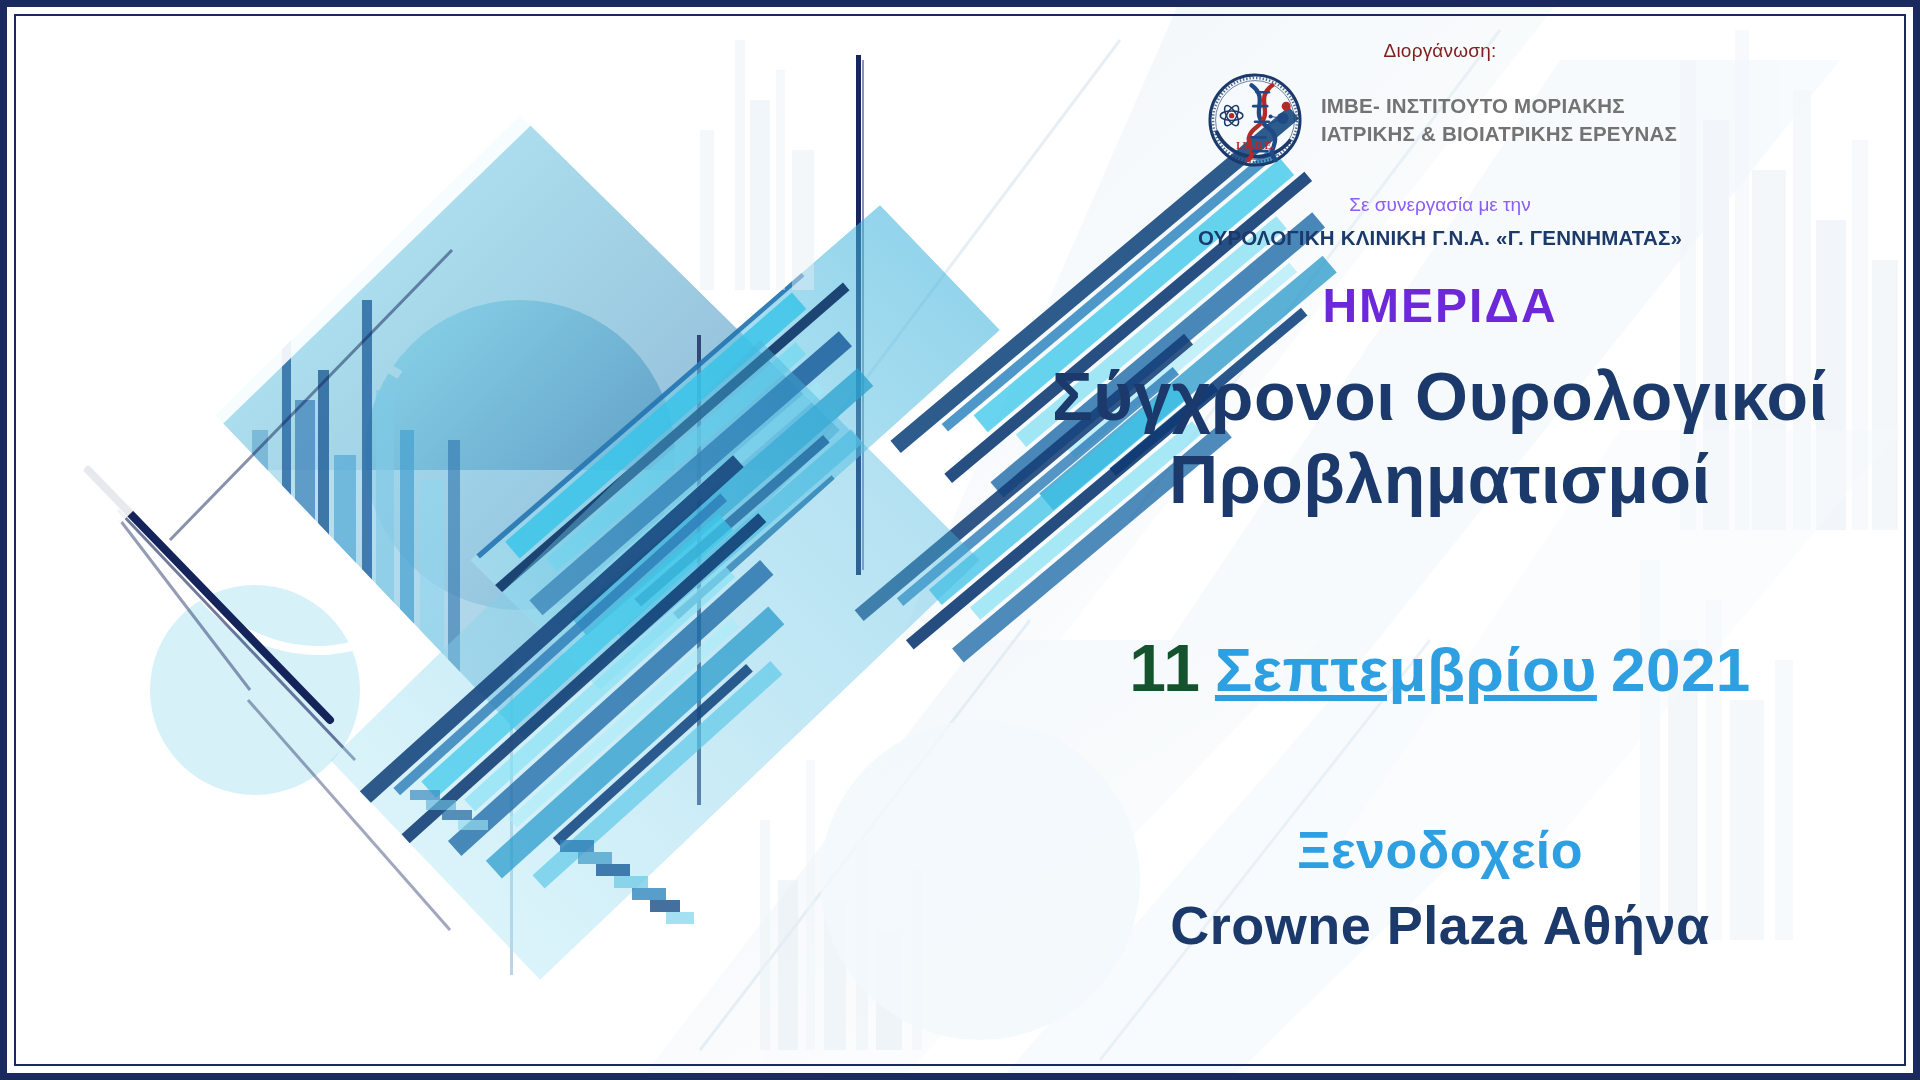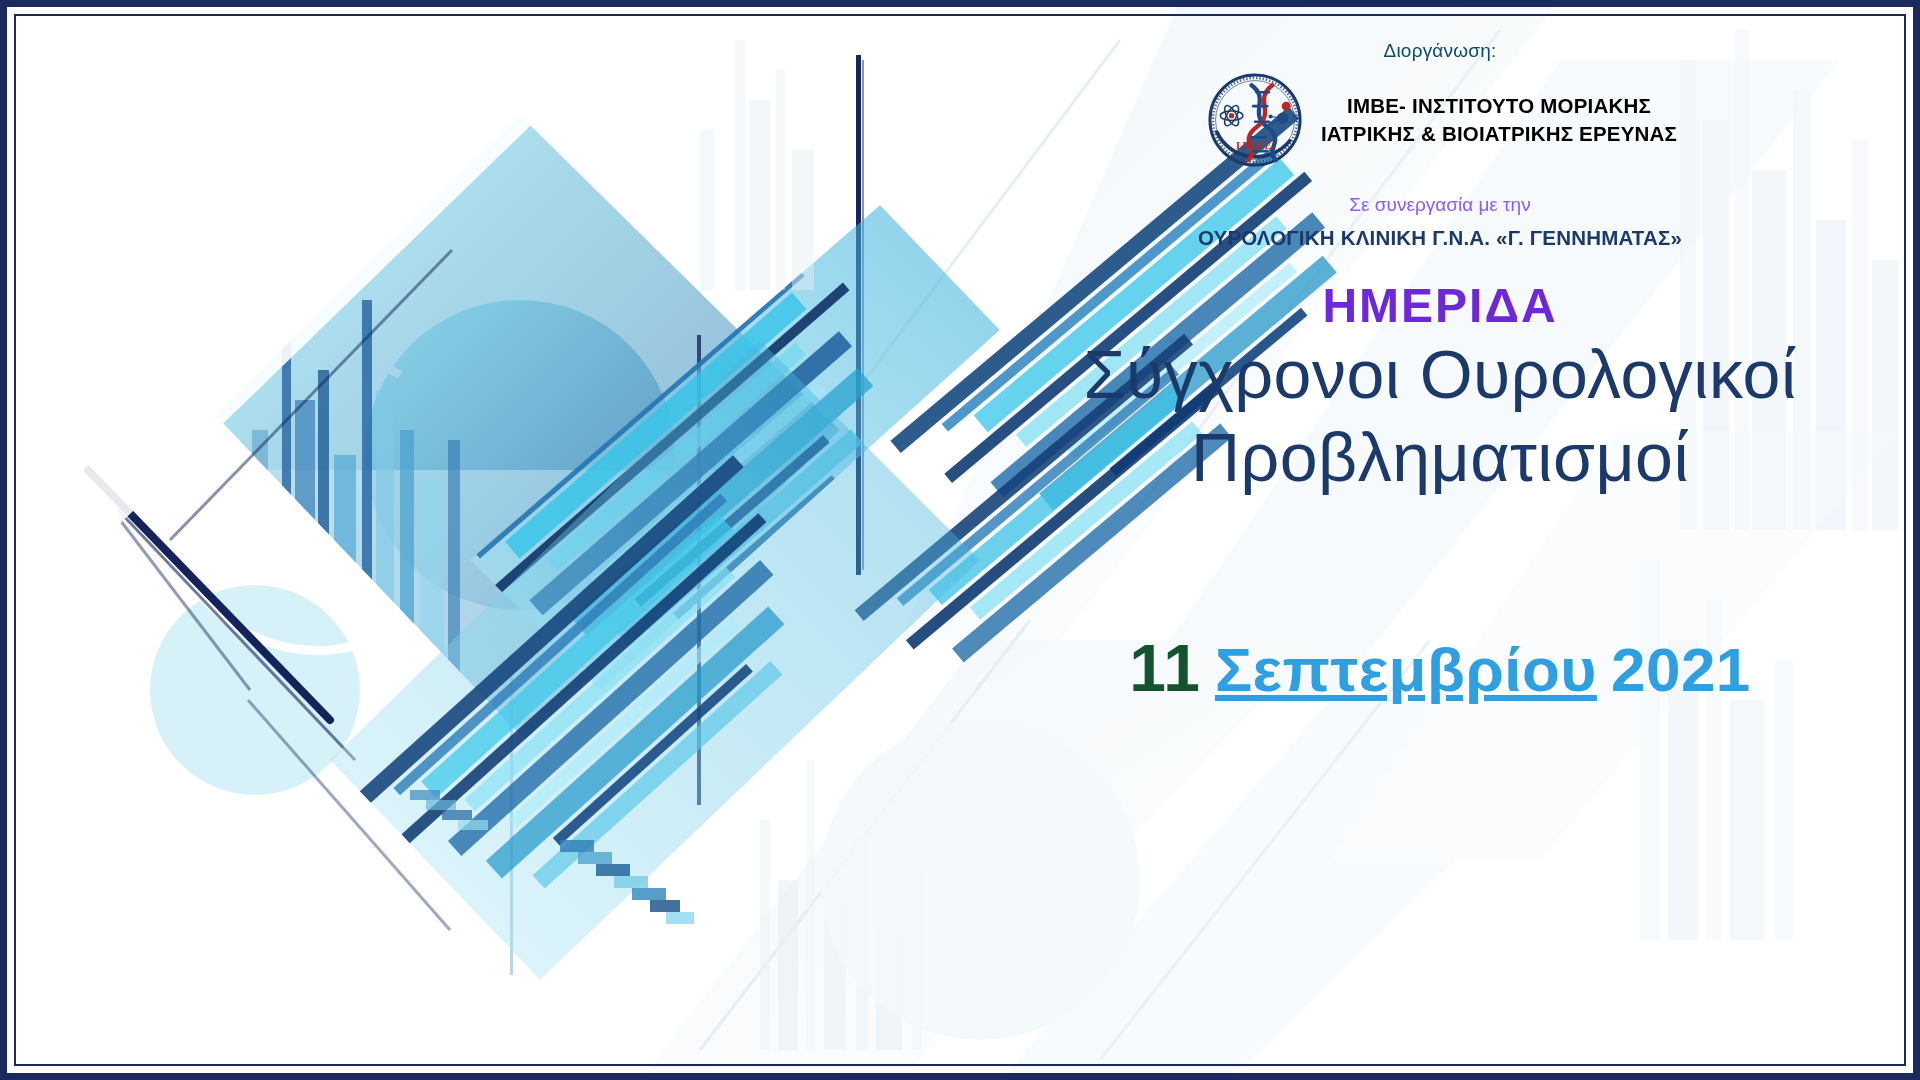--- a/index.html
+++ b/index.html
@@ -57,38 +57,38 @@
 
   
   .org-block {
     position: absolute;
     left: 0;
     top: 40px;
     width: 880px;
   }
   .org-label {
     font-size: 19px;
-    color: #0c4a6e;
+    color: #7f1d1d;
     letter-spacing: .2px;
     margin-bottom: 6px;
   }
   .org-row {
     display: flex;
     align-items: center;
     justify-content: center;
     gap: 14px;
   }
   .org-logo {
     width: 104px;
     height: 104px;
     flex: 0 0 104px;
   }
   .org-name {
-    text-align: center;
-    color: #000000;
+    text-align: left;
+    color: #737373;
     font-size: 20.5px;
     font-weight: bold;
     line-height: 1.35;
     letter-spacing: .2px;
     white-space: pre-line;
   }
   .collab-label {
     font-size: 19px;
     color: #8b5cf6;
     margin-top: 22px;
@@ -109,22 +109,23 @@
     width: 880px;
   }
   .kicker {
     font-size: 48px;
     color: #6d28d9;
     font-weight: bold;
     letter-spacing: 2px;
     line-height: 1.1;
   }
   .title-main {
+    margin-top: 22px;
     font-size: 68px;
-    font-weight: normal;
+    font-weight: bold;
     color: #1b3a6b;
     line-height: 1.22;
     letter-spacing: .5px;
   }
   .title-main .tline { display: block; }
 
   
   .date-block {
     position: absolute;
     left: 0;
@@ -453,17 +454,21 @@
       <div class="title-main">
         <span class="tline">Σύγχρονοι Ουρολογικοί</span>
         <span class="tline">Προβληματισμοί</span>
       </div>
     </div>
 
     <div class="date-block">
       <span class="date-day">11</span><span class="date-month">Σεπτεμβρίου</span><span class="date-year">2021</span>
     </div>
 
+    <div class="venue-block">
+      <div class="venue-label">Ξενοδοχείο</div>
+      <div class="venue-name">Crowne Plaza Αθήνα</div>
+    </div>
   </div>
 
   <div class="frame-outer"></div>
   <div class="frame-inner"></div>
 </div>
 
 </body></html>

